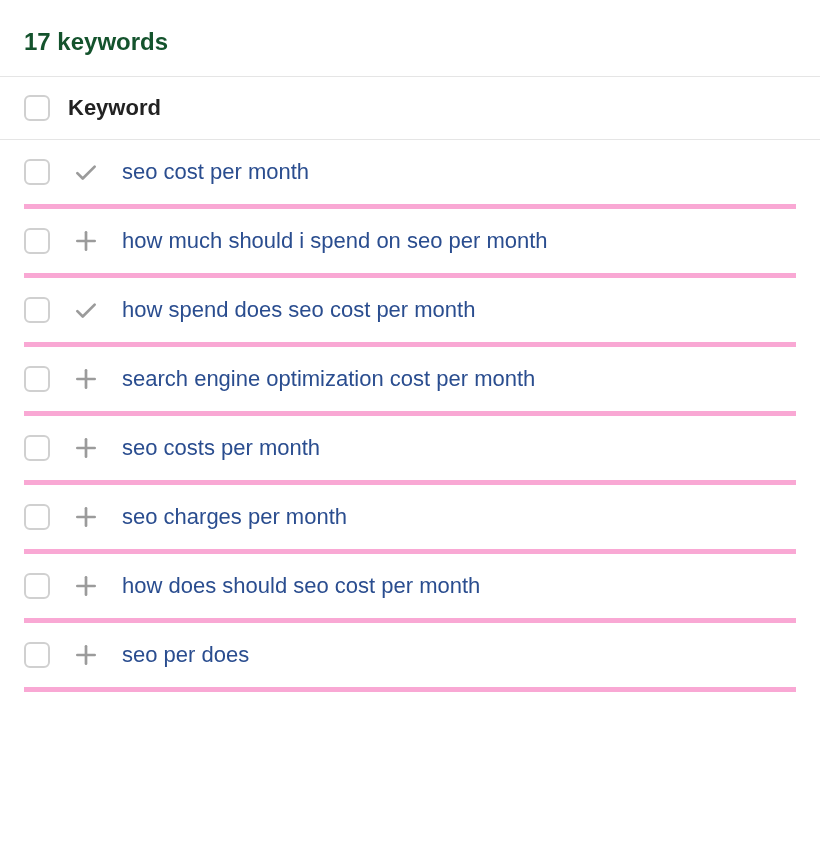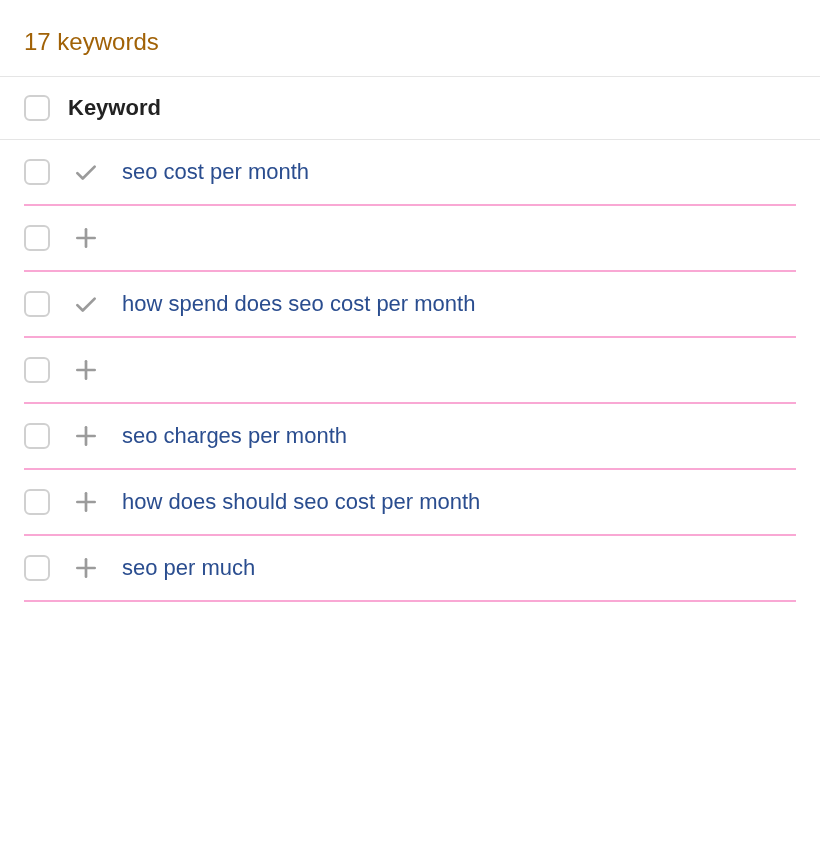--- a/index.html
+++ b/index.html
@@ -11,22 +11,22 @@
       font-family: -apple-system, BlinkMacSystemFont, "Segoe UI", Helvetica, Arial, sans-serif;
       background: #ffffff;
       color: #333333;
       width: 820px;
     }
     .header {
       padding: 28px 24px 20px 24px;
     }
     .header-title {
       font-size: 24px;
-      font-weight: 400;
-      color: #a16207;
+      font-weight: 700;
+      color: #14532d;
     }
     .table-head {
       display: flex;
       align-items: center;
       padding: 18px 24px;
       border-top: 1px solid #e5e5e5;
       border-bottom: 1px solid #e5e5e5;
       gap: 18px;
     }
     .column-label {
@@ -34,21 +34,21 @@
       font-weight: 700;
       color: #222222;
     }
     .rows {
       padding: 0 24px;
     }
     .row {
       display: flex;
       align-items: center;
       padding: 18px 0;
-      border-bottom: 2px solid #f9a8d4;
+      border-bottom: 5px solid #f9a8d4;
       gap: 22px;
     }
     .checkbox {
       width: 26px;
       height: 26px;
       border: 2px solid #d0d0d0;
       border-radius: 6px;
       background: #ffffff;
       cursor: pointer;
       flex-shrink: 0;
@@ -101,38 +101,50 @@
       <a class="keyword-link">seo cost per month</a>
     </div>
     <div class="row">
       <div class="checkbox"></div>
       <div class="status-icon">
         <svg viewBox="0 0 24 24">
           <line x1="12" y1="4" x2="12" y2="20"></line>
           <line x1="4" y1="12" x2="20" y2="12"></line>
         </svg>
       </div>
+      <a class="keyword-link">how much should i spend on seo per month</a>
     </div>
     <div class="row">
       <div class="checkbox"></div>
       <div class="status-icon">
         <svg viewBox="0 0 24 24">
           <polyline points="4 13 9 18 20 7"></polyline>
         </svg>
       </div>
       <a class="keyword-link">how spend does seo cost per month</a>
     </div>
     <div class="row">
       <div class="checkbox"></div>
       <div class="status-icon">
         <svg viewBox="0 0 24 24">
           <line x1="12" y1="4" x2="12" y2="20"></line>
           <line x1="4" y1="12" x2="20" y2="12"></line>
         </svg>
       </div>
+      <a class="keyword-link">search engine optimization cost per month</a>
+    </div>
+    <div class="row">
+      <div class="checkbox"></div>
+      <div class="status-icon">
+        <svg viewBox="0 0 24 24">
+          <line x1="12" y1="4" x2="12" y2="20"></line>
+          <line x1="4" y1="12" x2="20" y2="12"></line>
+        </svg>
+      </div>
+      <a class="keyword-link">seo costs per month</a>
     </div>
     <div class="row">
       <div class="checkbox"></div>
       <div class="status-icon">
         <svg viewBox="0 0 24 24">
           <line x1="12" y1="4" x2="12" y2="20"></line>
           <line x1="4" y1="12" x2="20" y2="12"></line>
         </svg>
       </div>
       <a class="keyword-link">seo charges per month</a>
@@ -148,15 +160,15 @@
       <a class="keyword-link">how does should seo cost per month</a>
     </div>
     <div class="row">
       <div class="checkbox"></div>
       <div class="status-icon">
         <svg viewBox="0 0 24 24">
           <line x1="12" y1="4" x2="12" y2="20"></line>
           <line x1="4" y1="12" x2="20" y2="12"></line>
         </svg>
       </div>
-      <a class="keyword-link">seo per much</a>
+      <a class="keyword-link">seo per does</a>
     </div>
   </div>
 
 </body></html>

